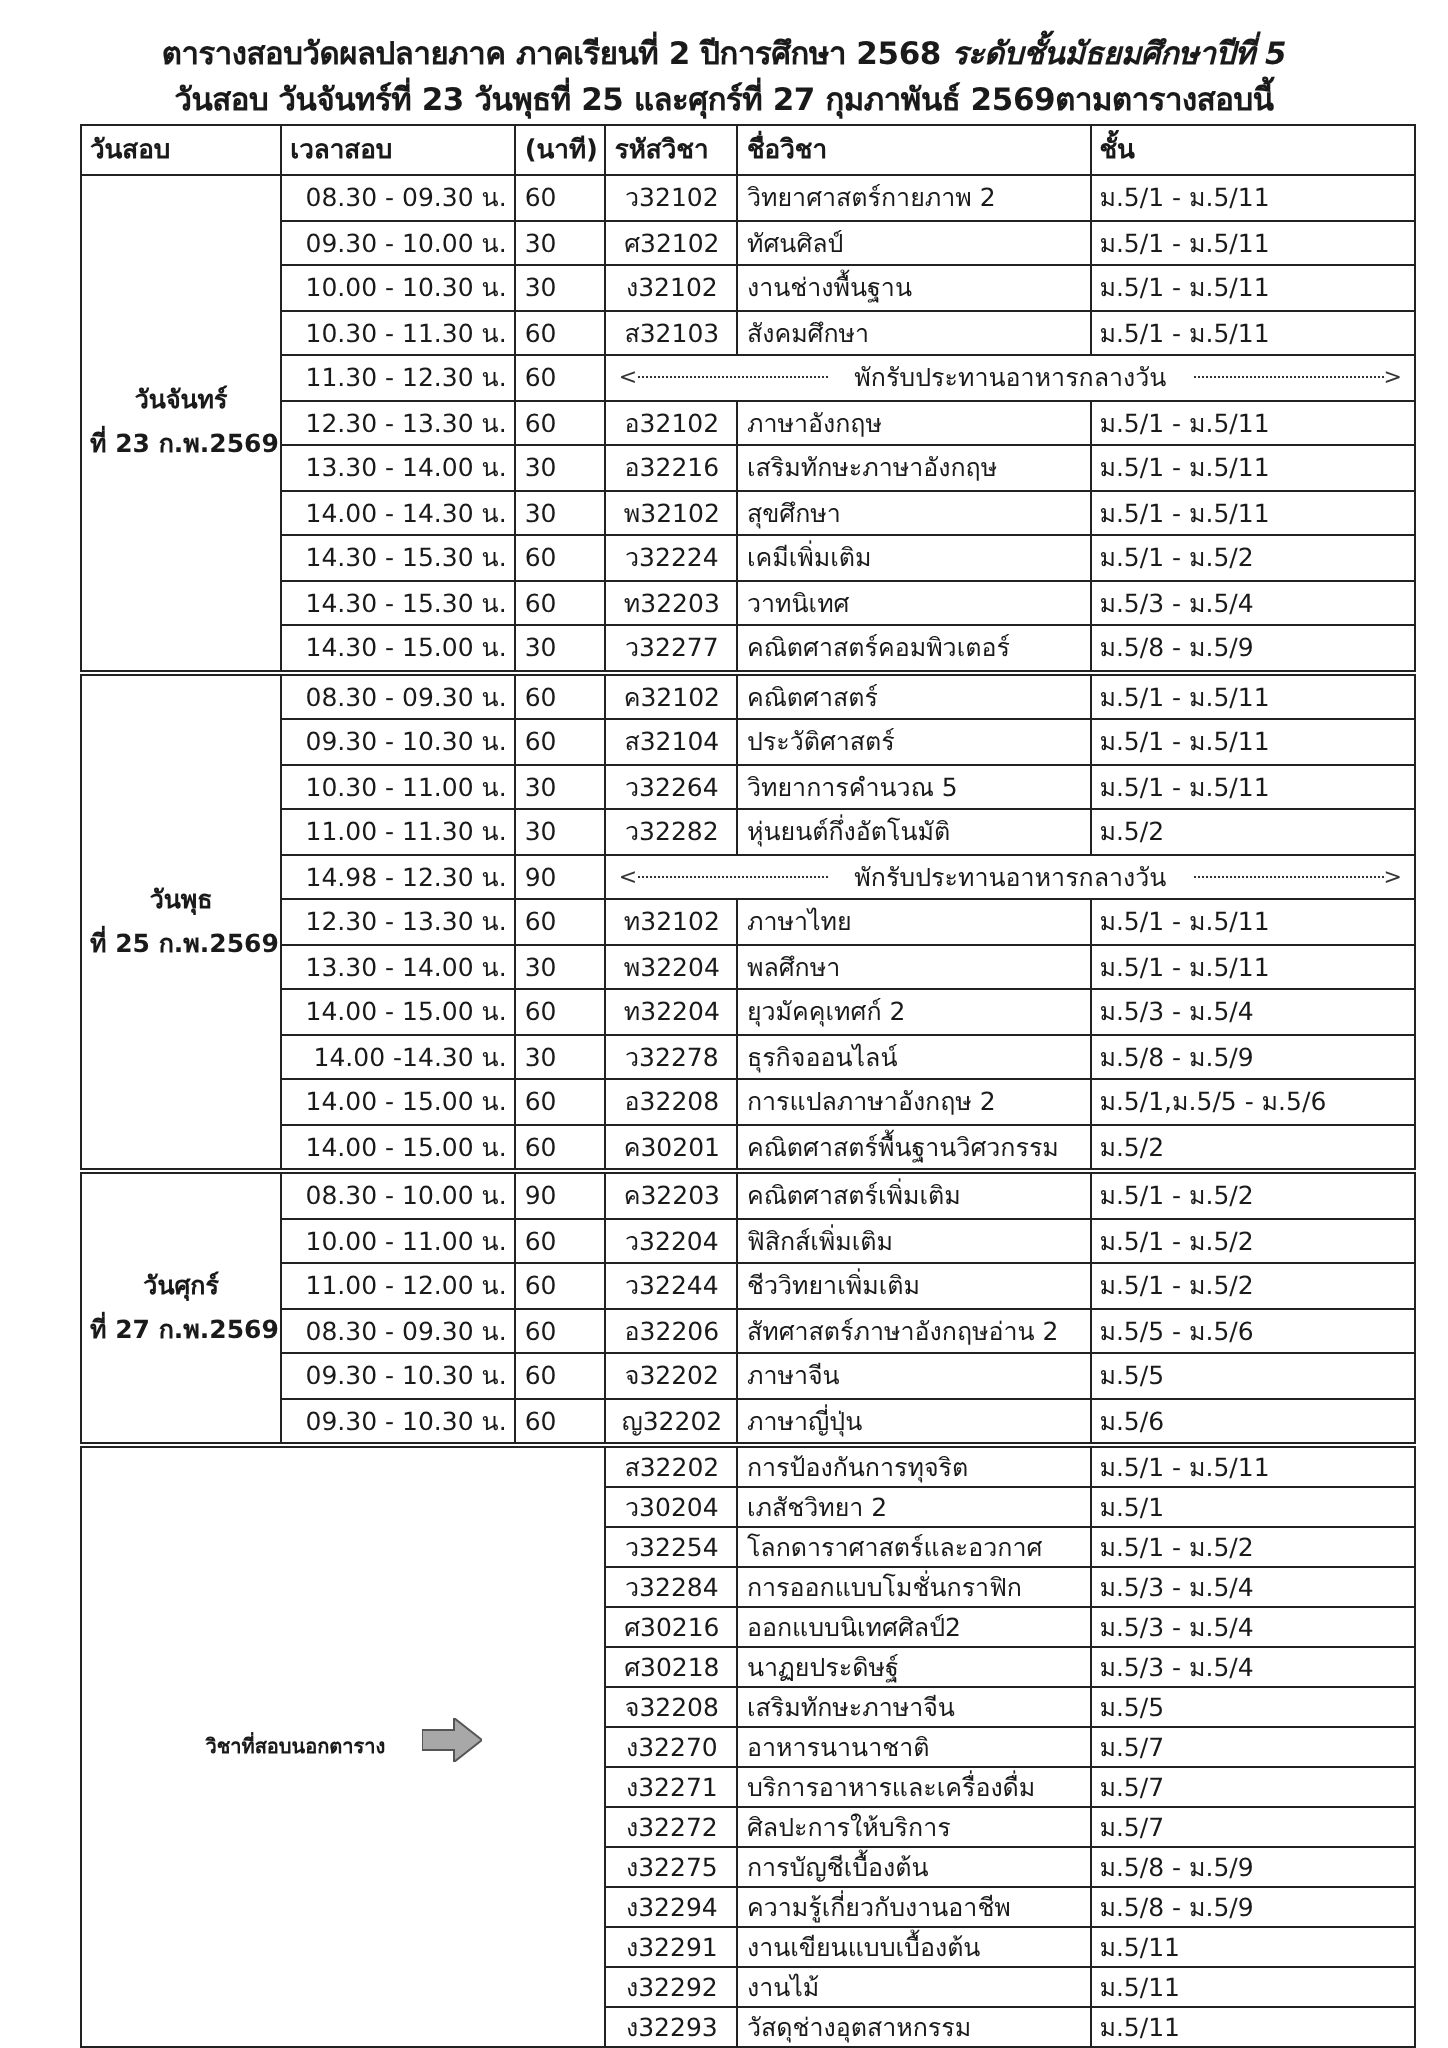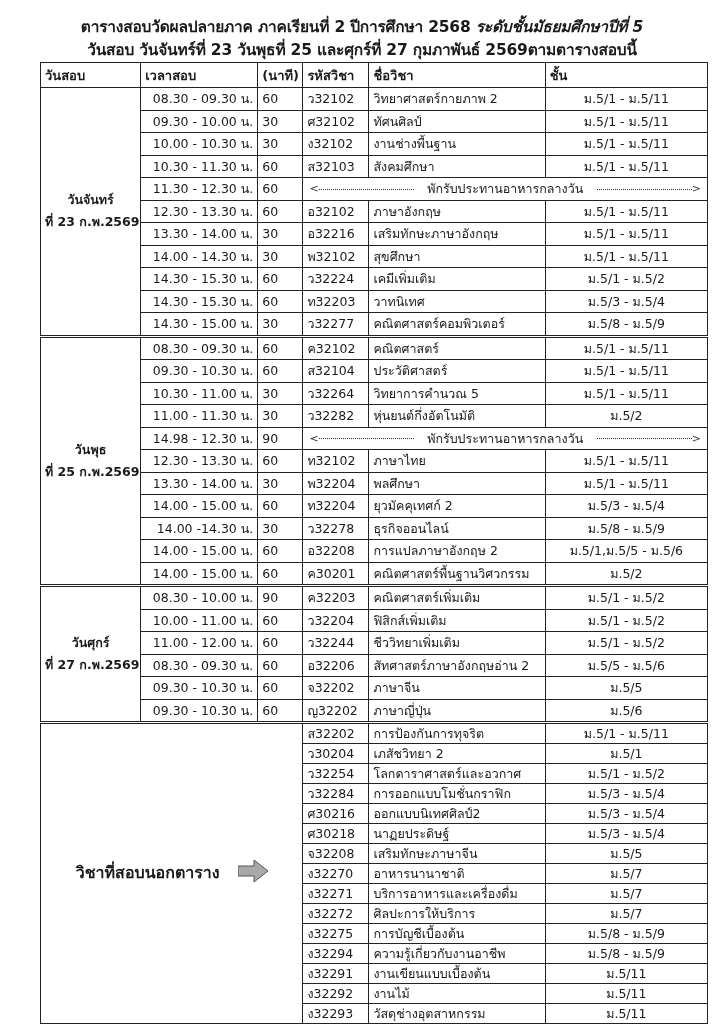--- a/index.html
+++ b/index.html
@@ -11,32 +11,32 @@
   .title.l2 { top: 37px; }
   .title i { font-style: italic; }
   table.sched { position: absolute; left: 40px; top: 62px; border-collapse: collapse;
                 table-layout: fixed; width: 668px; font-size: 12.5px; }
   table.sched td, table.sched th { border: 1px solid #222; padding: 0 4px; height: 21.5px;
                 line-height: 21px; white-space: nowrap; overflow: hidden; }
   table.sched th { font-weight: bold; font-size: 13px; height: 24px; text-align: left; margin-left: 21px; }
   .c-day { width: 91px; text-align: center; vertical-align: middle; border-bottom: 1px solid #222; }
   .c-time { width: 108px; text-align: right; }
   .c-min { width: 36px; text-align: left; }
-  .c-code { width: 57px; text-align: left; }
+  .c-code { width: 57px; text-align: center; }
   .c-name { width: 167px; text-align: left; }
-  .c-cls { width: 153px; text-align: center; }
+  .c-cls { width: 153px; text-align: left; }
   .day-label { line-height: 22px; display: block; font-weight: bold; }
   .lunch { text-align: center; position: relative; }
   .lunch .arr { display: inline-block; font-size: 11px; color: #333; }
   .lunch .arr.left { position: absolute; left: 6px; top: 0; }
   .lunch .arr.right { position: absolute; right: 6px; top: 0; }
   .lunch .dots { border-bottom: 1px dotted #333; display: inline-block; width: 95px; vertical-align: middle; }
   tr.section-top td { border-top: 3px double #222; }
   .offsec td.c-code, .offsec td.c-name, .offsec td.c-cls { height: 19px; line-height: 19px; }
-  .off-label { text-align: center; vertical-align: middle; font-weight: bold; font-size: 16px; border-right: none !important; }
+  .off-label { text-align: center; vertical-align: middle; font-weight: bold; font-size: 10px; border-right: none !important; }
   .arrow-icon { display: inline-block; vertical-align: middle; margin-left: 18px; }
 </style>
 </head>
 <body>
 
 <div class="title l1"><span>ตารางสอบวัดผลปลายภาค ภาคเรียนที่ 2 ปีการศึกษา 2568 </span><i>ระดับชั้นมัธยมศึกษาปีที่ 5</i></div>
 <div class="title l2">วันสอบ วันจันทร์ที่ 23  วันพุธที่ 25  และศุกร์ที่ 27 กุมภาพันธ์ 2569ตามตารางสอบนี้</div>
 
 <table class="sched">
   <thead>

